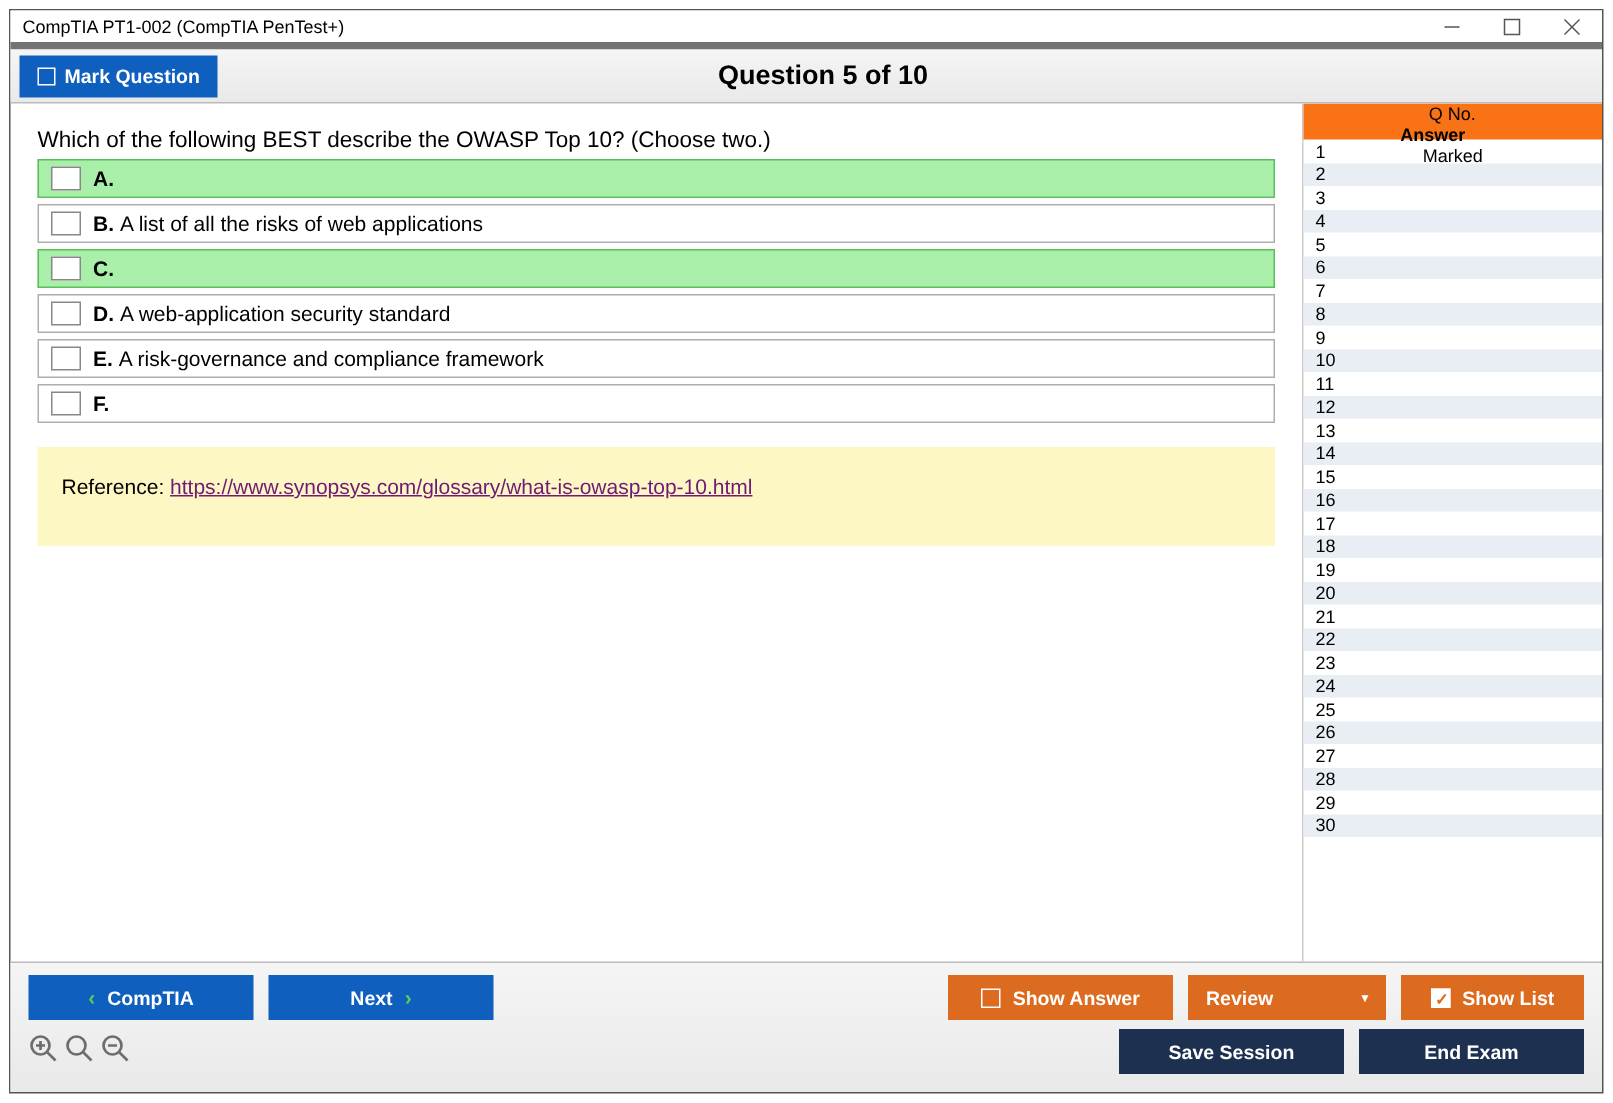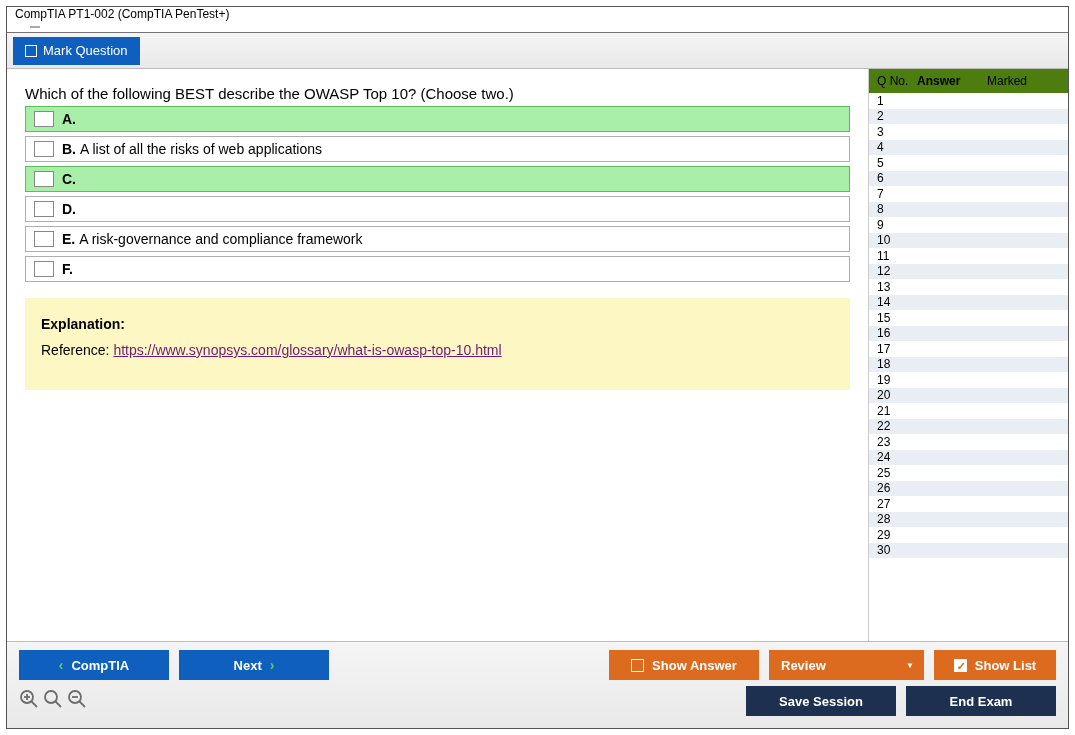--- a/index.html
+++ b/index.html
@@ -1,41 +1,41 @@
 <!DOCTYPE html>
 <html><head>
 <meta charset="utf-8">
 <style>
   * { box-sizing: border-box; margin: 0; padding: 0; font-family: Arial, Helvetica, sans-serif; }
   body { background: #fff; width: 1075px; height: 735px; overflow: hidden; padding:6px; }
   .window { border:1px solid #555; width:100%; height:100%; display:flex; flex-direction:column; background:#fff;}
-  .titlebar { display:flex; height:26px; background:#fff; border-bottom:1px solid #737373; font-size:12px; padding-left:8px;flex-direction:column; }
+  .titlebar { display:flex; align-items:center; height:26px; background:#fff; border-bottom:5px solid #737373; font-size:12px; padding-left:8px; }
   .titlebar-spacer { flex:1; }
   .winbtn { width:40px; height:26px; display:flex; align-items:center; justify-content:center; color:#444; }
   .winbtn svg { stroke:#555; fill:none; stroke-width:1; }
 
   .topbar { height:36px; background: linear-gradient(#f5f5f5,#e9e9e9); border-bottom:1px solid #bbb; display:flex; align-items:center; padding:0 6px; }
-  .btn-mark { background:#0f5fbf; color:#fff; border:none; height:28px; padding:0 12px; font-weight:normal; font-size:13px; display:flex; align-items:center; gap:6px; }
+  .btn-mark { background:#0f5fbf; color:#fff; border:none; height:28px; padding:0 12px; font-weight:bold; font-size:13px; display:flex; align-items:center; gap:6px; }
   .btn-mark .cb { width:12px; height:12px; border:1px solid #fff; }
   .q-title { flex:1; text-align:center; font-weight:bold; font-size:18px; padding-right:110px; }
 
   .body { flex:1; display:flex; overflow:hidden; }
   .main { flex:1; padding:16px 18px 0 18px; overflow-y:auto; }
   .question-text { font-size:15px; margin-bottom:4px; }
   .choice { display:flex; align-items:center; border:1px solid #aeaeae; margin-bottom:4px; height:26px; font-size:14px; background:#fff; }
   .choice.correct { background:#a9eea9; border-color:#5bbf5b;}
   .choice .cbox { width:20px; height:16px; border:1px solid #888; margin:0 8px; background:#fff; }
   .choice b { margin-right:4px; }
 
   .answer-panel { margin-top:16px; background:#fdf7c3; padding:18px 16px 22px; font-size:14px; }
   .answer-panel p { margin-bottom:10px; }
   .answer-panel a { color:#701a75; }
 
   .sidebar { width:200px; border-left:1px solid #ccc; display:flex; flex-direction:column; font-size:12px; }
-  .thead { display:flex; height:24px; align-items:center; background:#4d7c0f; }
+  .thead { display:flex; height:24px; align-items:center; background:#f97316;flex-direction:column; }
   .thead div:nth-child(1){ width:48px; padding-left:8px; }
   .thead div:nth-child(2){ width:70px;font-weight:bold; }
   .thead div:nth-child(3){ flex:1; }
   .tbody { flex:1; overflow-y:scroll; }
   .trow { display:flex; height:15.5px; align-items:center; }
   .trow.alt { background:#e8eef4; }
   .trow div:nth-child(1){ width:48px; padding-left:8px; }
   .trow div:nth-child(2){ width:70px; }
   .trow div:nth-child(3){ flex:1; }
 
@@ -83,20 +83,21 @@
           <line x1="11" y1="1" x2="1" y2="11"></line>
         </svg>
       </div>
   </div>
 
   <div class="topbar">
     <button class="btn-mark">
       <span class="cb"></span>
       <span>Mark Question</span>
     </button>
+    <div class="q-title">Question 5 of 10</div>
   </div>
 
   <div class="body">
     <div class="main">
       <div class="question-text">Which of the following BEST describe the OWASP Top 10? (Choose two.)</div>
       <div id="choices">
           <div class="choice correct">
             <span class="cbox"></span>
             <b>A.</b> 
           </div>
@@ -105,33 +106,33 @@
             <b>B.</b> 
             <span>A list of all the risks of web applications</span>
           </div>
           <div class="choice correct">
             <span class="cbox"></span>
             <b>C.</b> 
           </div>
           <div class="choice">
             <span class="cbox"></span>
             <b>D.</b> 
+            <span>A web-application security standard</span>
           </div>
           <div class="choice">
             <span class="cbox"></span>
             <b>E.</b> 
             <span>A risk-governance and compliance framework</span>
           </div>
           <div class="choice">
             <span class="cbox"></span>
             <b>F.</b> 
           </div>
         </div>
       <div class="answer-panel">
-        <p><b>Explanation:</b></p>
         <p>
           <span>Reference: </span><a href="#">https://www.synopsys.com/glossary/what-is-owasp-top-10.html</a>
         </p>
       </div>
     </div>
 
     <div class="sidebar">
       <div class="thead">
         <div>Q No.</div>
         <div>Answer</div>
@@ -300,21 +301,21 @@
       </button>
       <button class="btn blue" style="width:150px">
         <span>Next</span>
         <span class="chev green">›</span>
       </button>
       <div class="spacer"></div>
       <button class="btn orange" style="width:150px">
         <span class="cb-white"></span>
         <span>Show Answer</span>
       </button>
-      <button class="btn orange" style="width:155px;justify-content:center;padding-left:12px">
+      <button class="btn orange" style="width:132px;justify-content:center;padding-left:12px">
         <span>Review</span>
         <span style="margin-left:auto;margin-right:10px;font-size:8px">▼</span>
       </button>
       <button class="btn orange" style="width:122px">
         <span class="cb-white checked"></span>
         <span>Show List</span>
       </button>
     </div>
     <div class="bb-row">
       <div class="zoom-icons">

